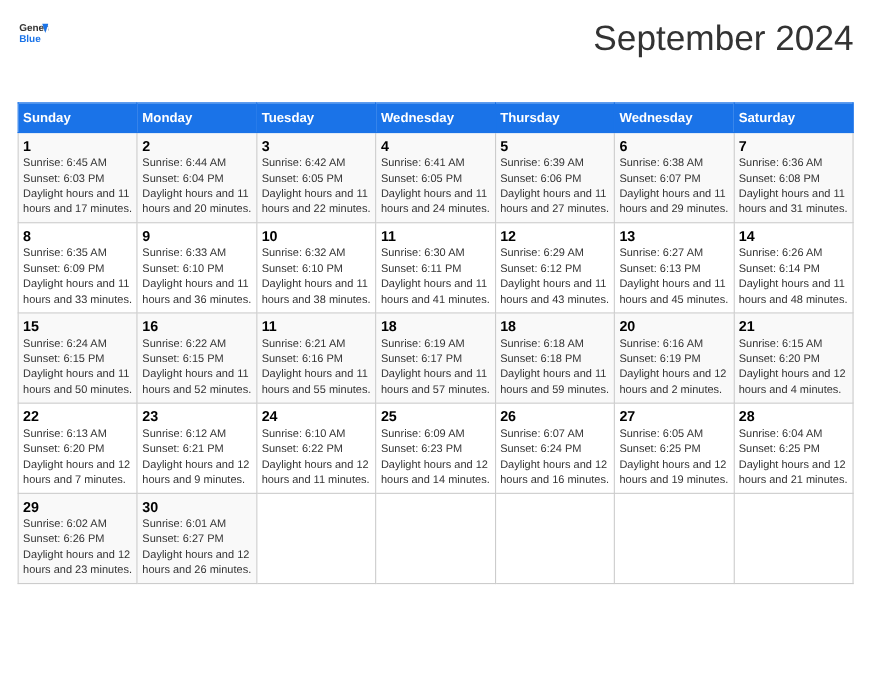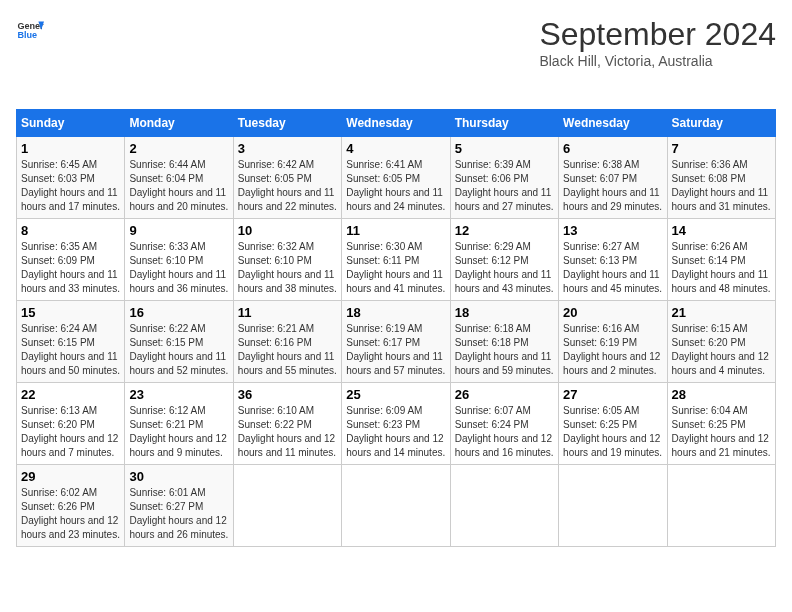--- a/index.html
+++ b/index.html
@@ -19,21 +19,21 @@
     .logo {
       display: flex;
       align-items: center;
       gap: 4px;
     }
     .logo-icon {
       width: 28px;
       height: 28px;
     }
     .title-block {
-      text-align: left;
+      text-align: right;
     }
     .month-title {
       font-size: 32px;
       color: #333;
       font-weight: normal;
     }
     .location {
       font-size: 14px;
       color: #555;
     }
@@ -84,21 +84,20 @@
 <div class="header">
   <div class="logo">
     <svg class="logo-icon" viewBox="0 0 40 40">
       <text x="2" y="18" font-size="13" font-weight="bold" fill="#333">General</text>
       <text x="2" y="32" font-size="13" font-weight="bold" fill="#1a73e8">Blue</text>
       <polygon points="32,8 40,8 36,20" fill="#1a73e8"></polygon>
     </svg>
   </div>
   <div class="title-block">
     <div class="month-title">September 2024</div>
-    <div class="location">Black Hill, Victoria, Australia</div>
   </div>
 </div>
 
 <table>
   <thead>
     <tr>
       <th>Sunday</th>
       <th>Monday</th>
       <th>Tuesday</th>
       <th>Wednesday</th>
@@ -293,21 +292,21 @@
       </td>
         <td>
         <span class="day-num">23</span>
         <span class="day-info">
           Sunrise: 6:12 AM<br>
           Sunset: 6:21 PM<br>
           Daylight hours and 12 hours and 9 minutes.
         </span>
       </td>
         <td>
-        <span class="day-num">36</span>
+        <span class="day-num">24</span>
         <span class="day-info">
           Sunrise: 6:10 AM<br>
           Sunset: 6:22 PM<br>
           Daylight hours and 12 hours and 11 minutes.
         </span>
       </td>
         <td>
         <span class="day-num">25</span>
         <span class="day-info">
           Sunrise: 6:09 AM<br>

